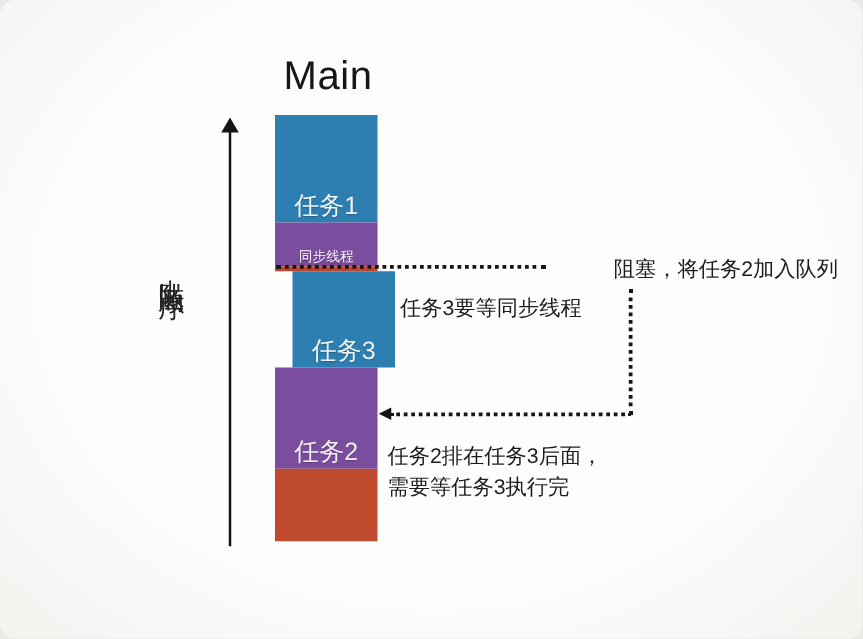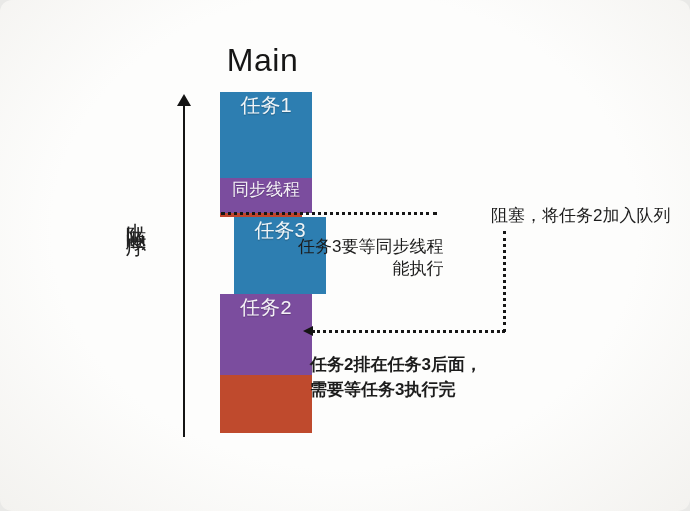--- a/index.html
+++ b/index.html
@@ -52,36 +52,36 @@
     left: 177px;
     top: 94px;
     width: 0; height: 0;
     border-left: 7px solid transparent;
     border-right: 7px solid transparent;
     border-bottom: 12px solid #141414;
   }
   
   .queue { position: absolute; left: 220px; top: 92px; width: 82px; }
   .block {
-    width: 92px;
+    width: 82px;
     display: flex;
-    align-items: flex-start;
+    align-items: flex-end;
     justify-content: center;
     color: rgba(255,255,255,0.93);
     text-shadow: 0 1px 1px rgba(0,0,0,0.25);
     font-size: 20px;
   }
   .block.blue   { background: #2d7eb1; }
   .block.purple { background: #7b4d9e; }
   .block.red    { background: #bf4a2d; }
   .b-task1 { height: 86px; }
-  .b-sync  { height: 35px; font-size: 17px; }
+  .b-sync  { height: 35px; font-size: 11px; }
   .b-div   { height: 4px; background: #c0452c; }
   .b-task3 { height: 77px; margin-left: 14px; }
-  .b-task2 { height: 81px; font-family: Liberation Mono, monospace; }
+  .b-task2 { height: 81px; }
   .b-tail  { height: 58px; }
   
   .dots-h1 {
     position: absolute;
     left: 221px; top: 212px;
     width: 216px; height: 0;
     border-top: 3px dotted #161616;
   }
   .dots-v {
     position: absolute;
@@ -105,22 +105,22 @@
   }
   
   .note {
     position: absolute;
     color: #1c1c1c;
     font-size: 17px;
     line-height: 22px;
     white-space: nowrap;
   }
   .note-blocking { left: 446px; top: 205px; margin-left: 45px; }
-  .note-task3    { left: 298px; top: 236px; text-align: right; }
-  .note-task2    { left: 310px; top: 352px; line-height: 25px; font-weight: bold; }
+  .note-task3    { left: 320px; top: 236px; }
+  .note-task2    { left: 310px; top: 352px; line-height: 25px; }
 </style>
 </head>
 <body>
 
 <div id="canvas">
 
   <div class="title">Main</div>
 
   <div class="axis-label">出队顺序</div>
   <div class="axis-line"></div>
@@ -145,21 +145,20 @@
 
   <div class="dots-h1"></div>
   <div class="dots-v"></div>
   <div class="dots-h2"></div>
   <div class="arrowhead-left"></div>
 
   <div class="note note-blocking">阻塞，将任务2加入队列</div>
 
   <div class="note note-task3">
     <div>任务3要等同步线程</div>
-    <div>能执行</div>
   </div>
 
   <div class="note note-task2">
     <div>任务2排在任务3后面，</div>
     <div>需要等任务3执行完</div>
   </div>
 
 </div>
 
 </body></html>

